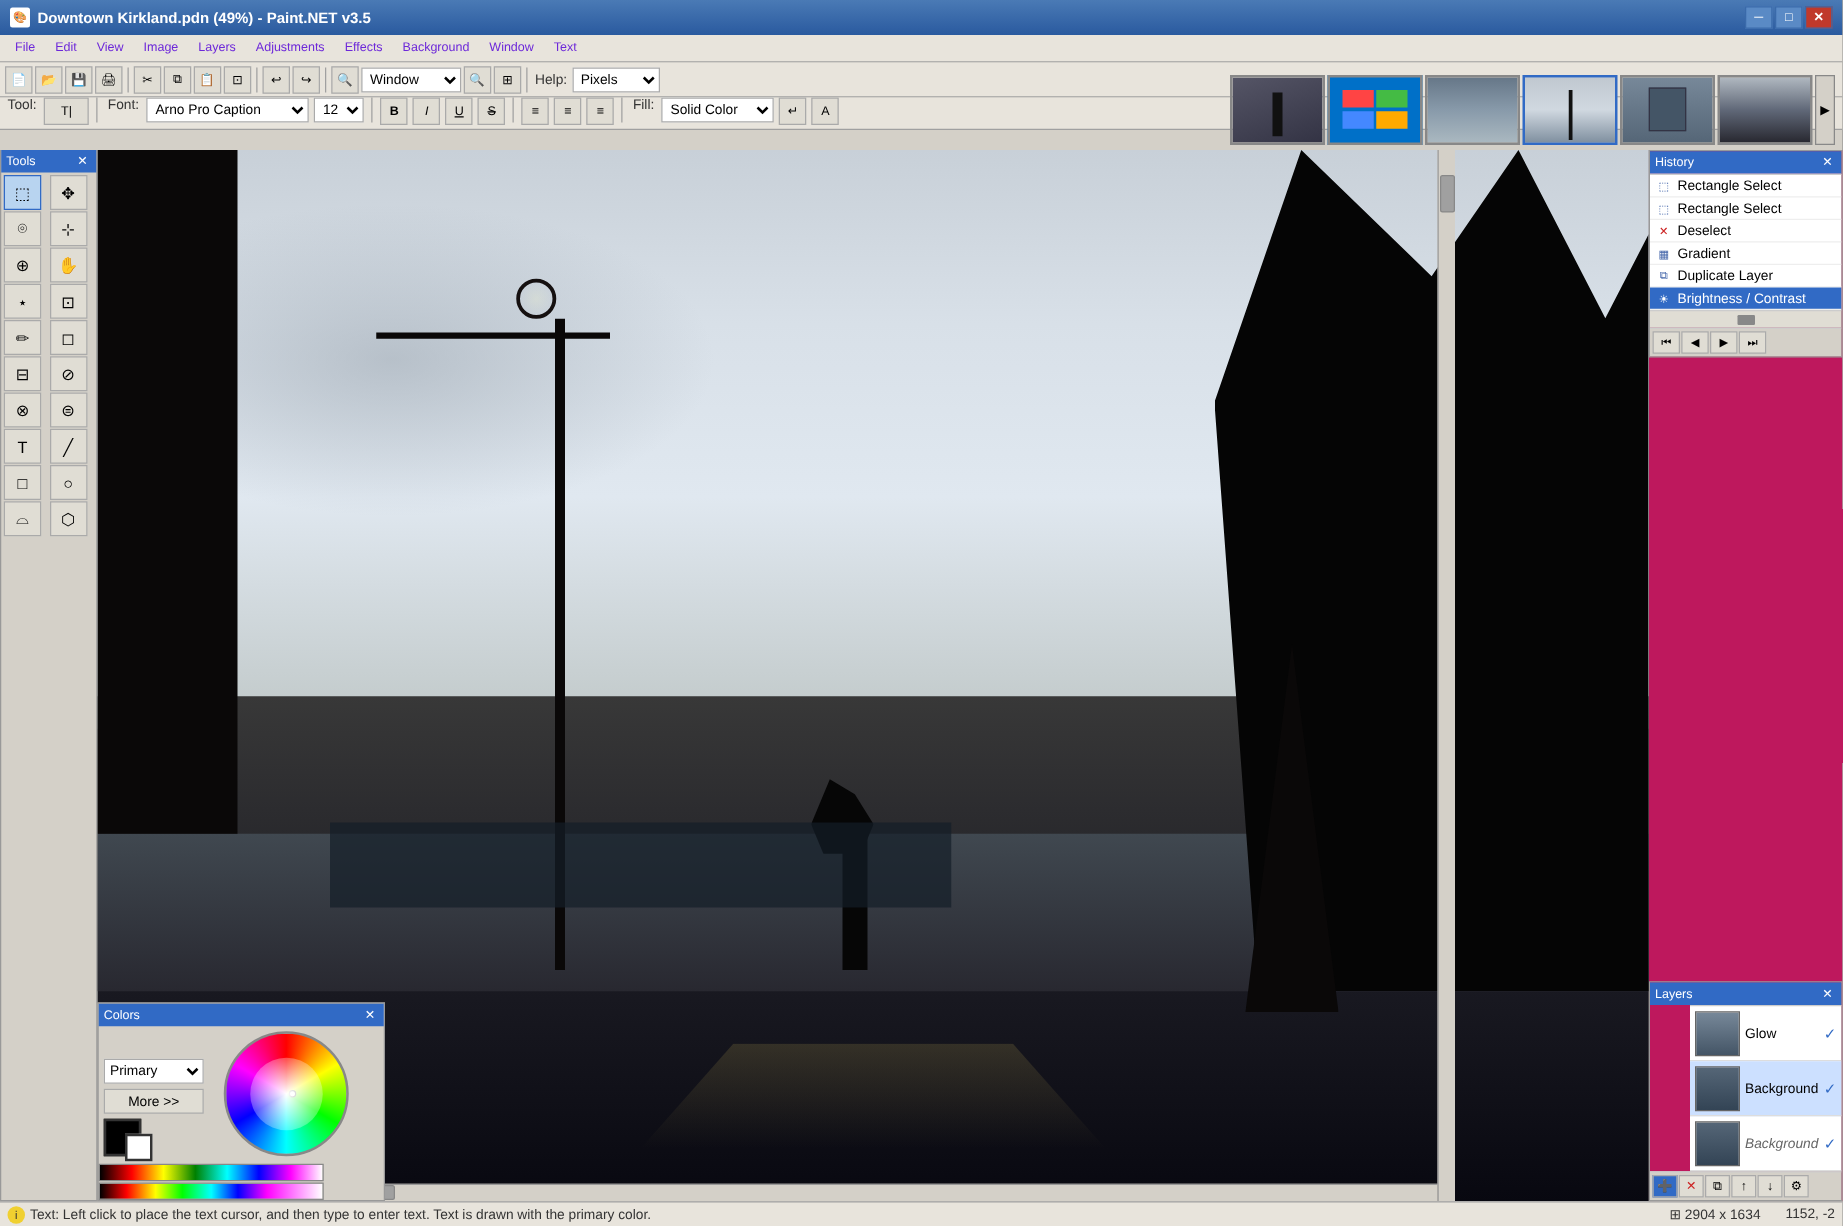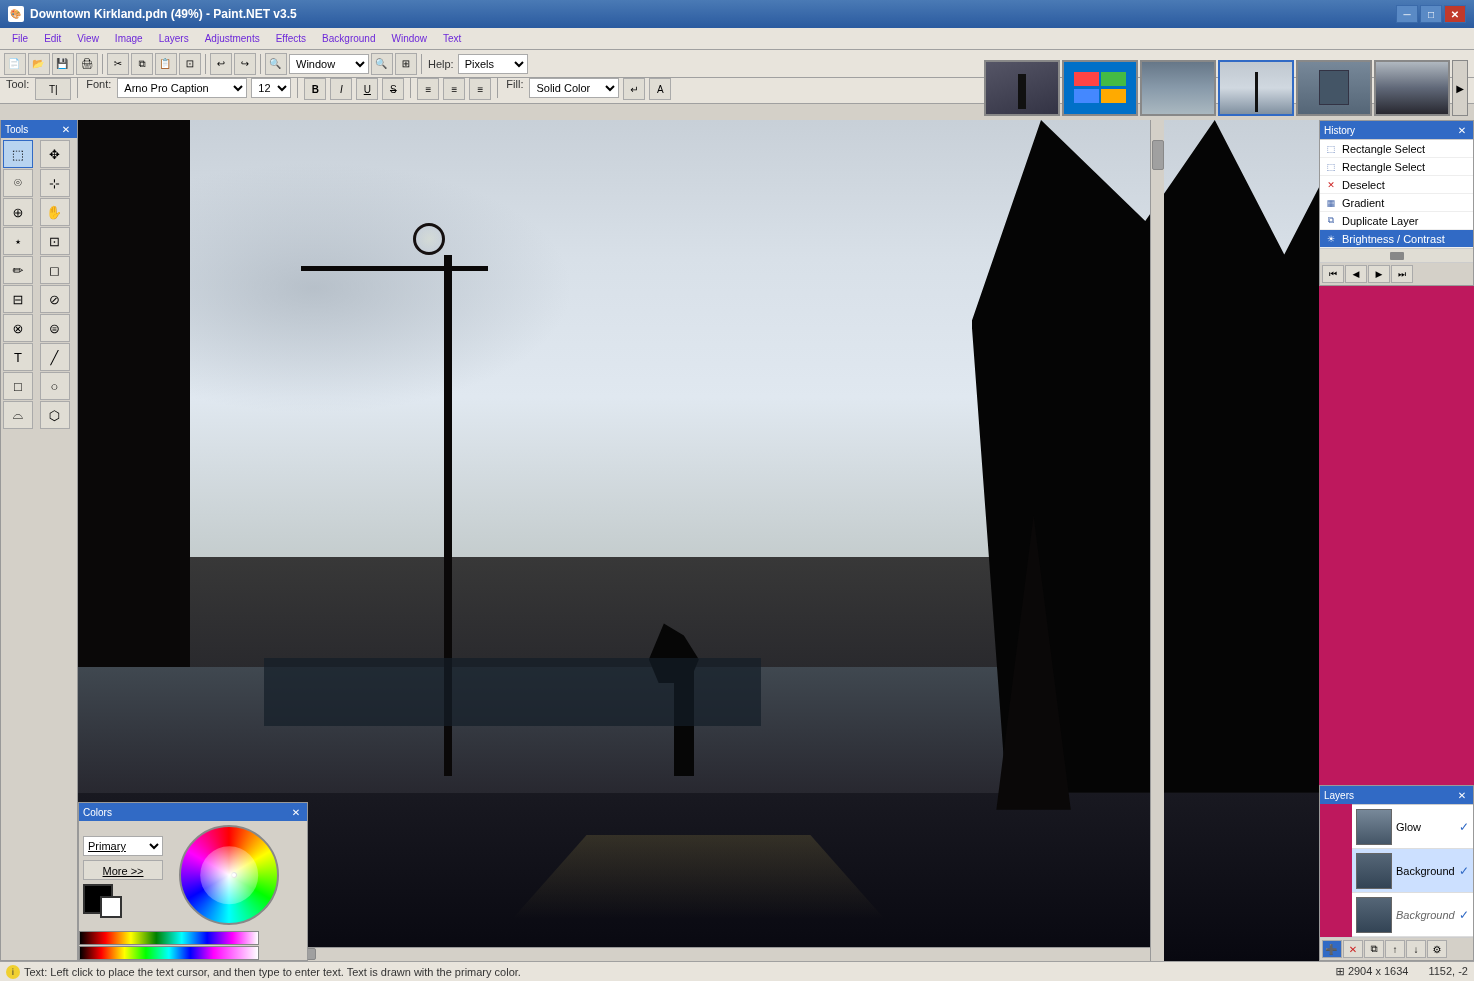--- a/index.html
+++ b/index.html
@@ -71,21 +71,21 @@
     .layer-name { flex: 1; font-size: 11px; }
     .layer-name.italic { font-style: italic; color: #666; }
     .layer-check { font-size: 12px; color: #316ac5; }
     #layers-nav { display: flex; gap: 1px; padding: 2px; background: #d4d0c8; border-top: 1px solid #ccc; }
     .layer-nav-btn { width: 20px; height: 18px; background: #e0ddd4; border: 1px solid #aaa; display: flex; align-items: center; justify-content: center; cursor: pointer; font-size: 10px; }
     .layer-nav-btn.active { background: #316ac5; color: white; }
 
     
     #colors-panel { position: absolute; bottom: 20px; left: 78px; width: 230px; border: 1px solid #999; background: #d4d0c8; }
     #colors-header { height: 18px; background: #316ac5; color: white; font-size: 10px; display: flex; align-items: center; justify-content: space-between; padding: 0 4px; }
-    #colors-body { padding: 4px; display: flex; gap: 16px; align-items: center; text-decoration: underline; }
+    #colors-body { padding: 4px; display: flex; gap: 16px; align-items: flex-end; }
     #colors-left { display: flex; flex-direction: column; gap: 4px; }
     #primary-select { width: 80px; height: 20px; font-size: 11px; border: 1px solid #aaa; background: white; }
     #more-btn { width: 80px; height: 20px; font-size: 11px; background: #e0ddd4; border: 1px solid #aaa; cursor: pointer; text-align: center; line-height: 20px; }
     #color-swatches { display: flex; gap: 2px; align-items: center; }
     .swatch-primary { width: 30px; height: 30px; background: #000; border: 2px solid #333; cursor: pointer; }
     .swatch-secondary { width: 22px; height: 22px; background: white; border: 2px solid #333; cursor: pointer; position: relative; top: 8px; left: -15px; }
     #color-wheel { width: 100px; height: 100px; border-radius: 50%; background: conic-gradient(red, yellow, lime, cyan, blue, magenta, red); border: 2px solid #888; cursor: pointer; position: relative; }
     #color-wheel::after { content: ''; position: absolute; top: 50%; left: 50%; transform: translate(-50%, -50%); width: 60%; height: 60%; background: radial-gradient(circle, white 0%, transparent 100%); border-radius: 50%; }
     #color-wheel-dot { position: absolute; width: 6px; height: 6px; background: white; border: 1px solid #333; border-radius: 50%; top: 50%; left: 55%; transform: translate(-50%, -50%); }
     #color-bar { width: 180px; height: 14px; background: linear-gradient(to right, black, red, yellow, green, cyan, blue, magenta, white); border: 1px solid #888; margin-top: 2px; }

